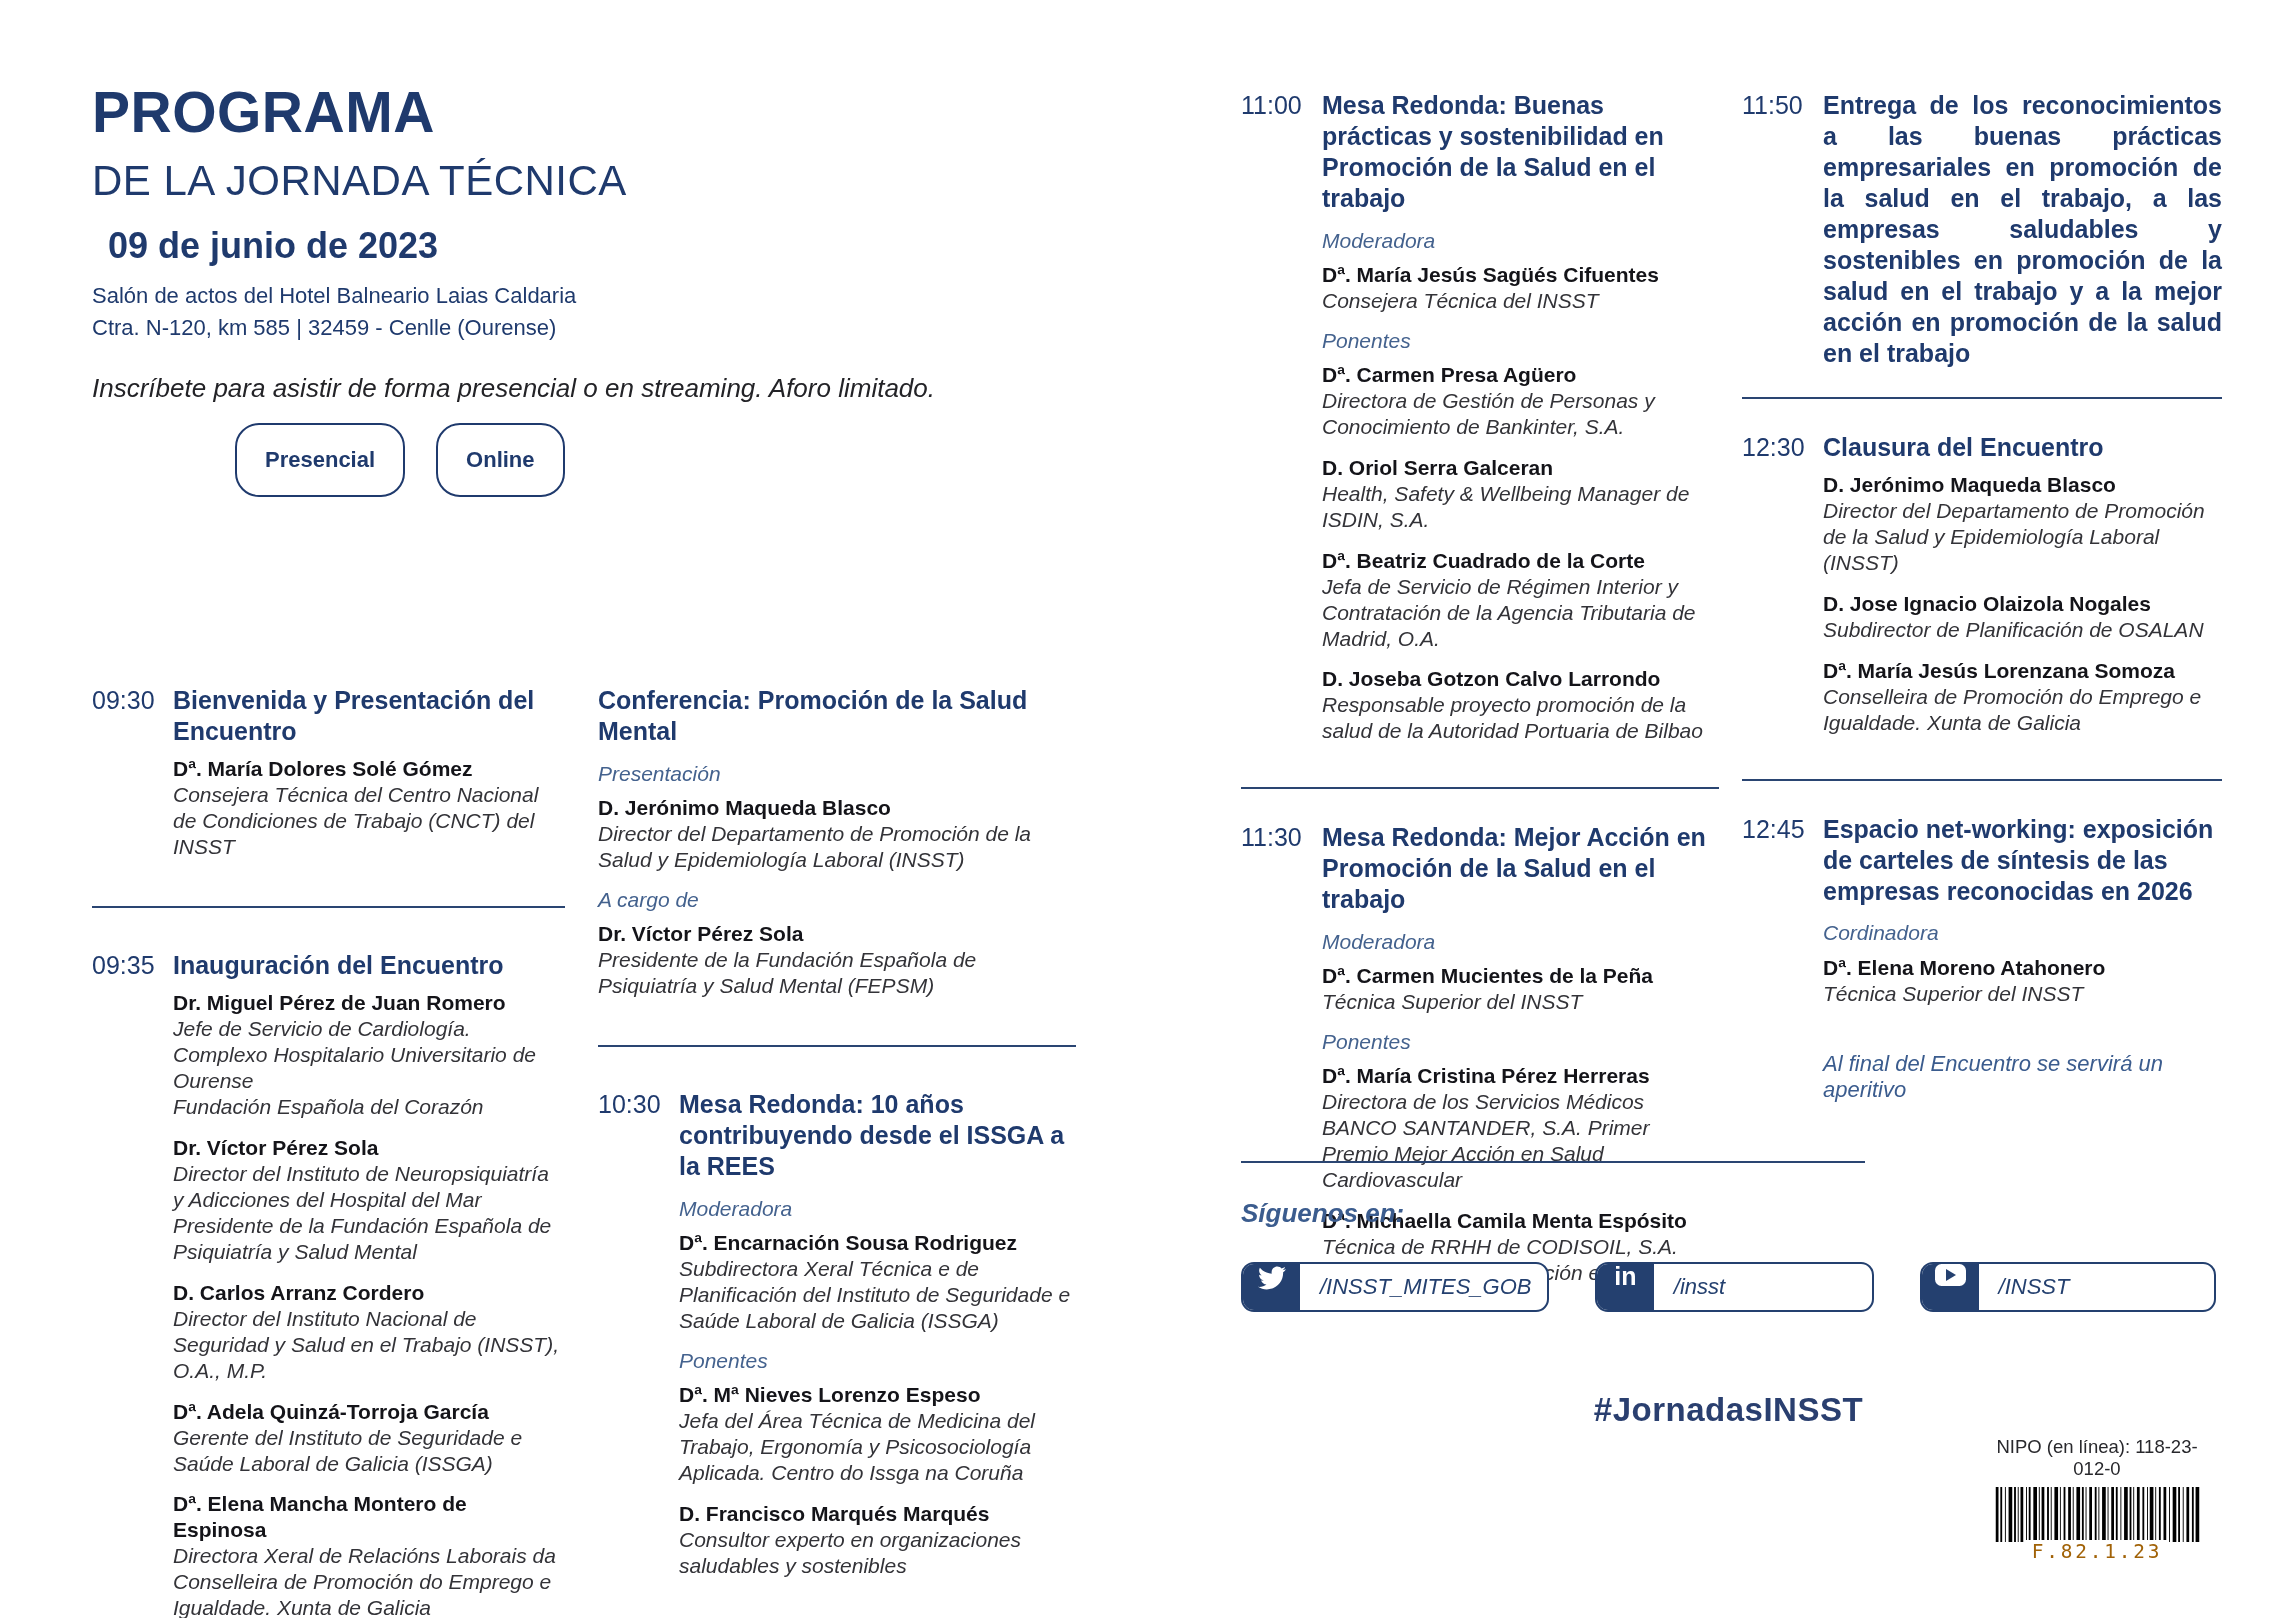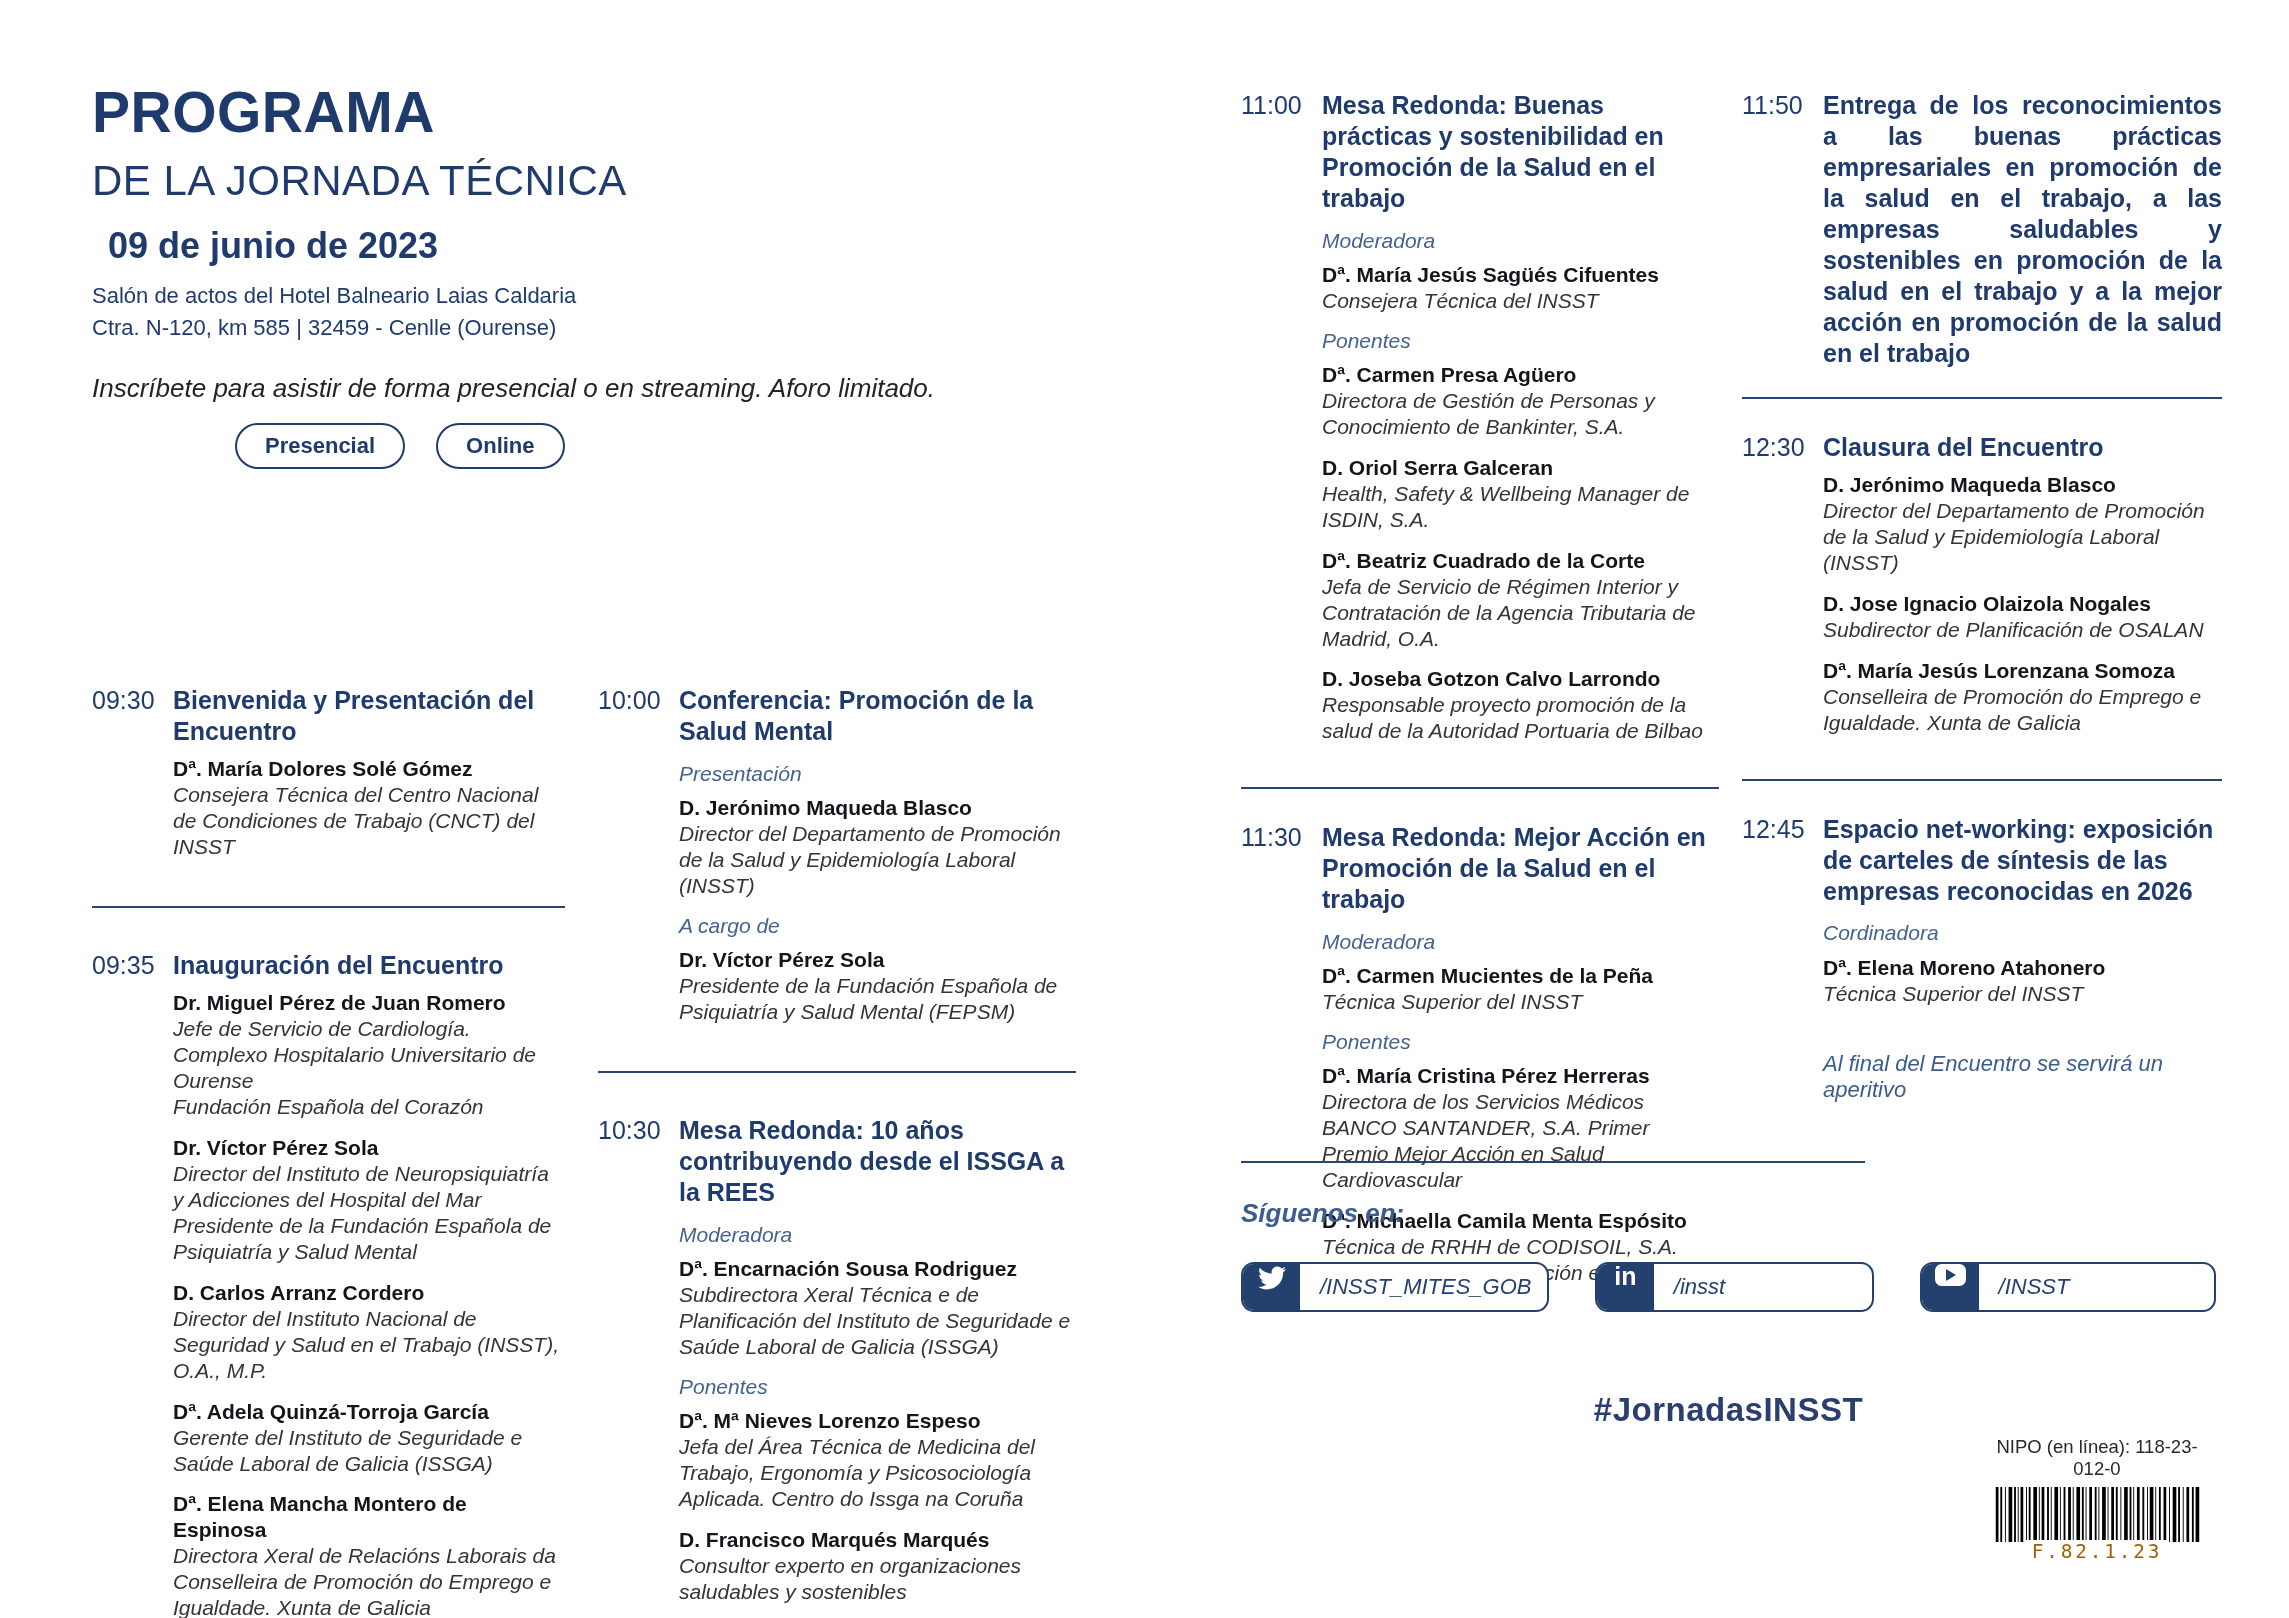--- a/index.html
+++ b/index.html
@@ -7,21 +7,21 @@
        font-family:"Liberation Sans",sans-serif;color:#141419;}
   .abs{position:absolute;}
   
   .h-title{left:92px;top:79px;font-size:57px;font-weight:700;color:#1f3a6d;letter-spacing:0.5px;}
   .h-sub{left:92px;top:157px;font-size:42px;font-weight:400;color:#1f3a6d;letter-spacing:0.5px;}
   .h-date{left:92px;top:225px;font-size:36px;font-weight:700;color:#1f3a6d;margin-left:16px;}
   .h-venue{left:92px;top:280px;font-size:22px;line-height:32px;color:#1f3a6d;}
   .h-note{left:92px;top:373px;font-size:26px;font-style:italic;color:#232327;}
   .btns{left:235px;top:423px;display:flex;gap:31px;}
   .btn{border:2.8px solid #1f3a6d;border-radius:24px;color:#1f3a6d;font-size:22px;
-       font-weight:600;padding:8px 28px;background:#fff;cursor:pointer;
+       font-weight:600;padding:22px 28px;background:#fff;cursor:pointer;
        font-family:"Liberation Sans",sans-serif;}
   
   .col{position:absolute;}
   #col1{left:92px;top:685px;width:473px;}
   #col2{left:598px;top:685px;width:478px;}
   #col3{left:1241px;top:90px;width:478px;}
   #col4{left:1742px;top:90px;width:480px;}
   .sess{display:flex;}
   .t{width:81px;flex:none;font-size:25px;line-height:31px;font-weight:400;color:#1f3a6d;}
   .c{flex:1;min-width:0;}
@@ -114,21 +114,20 @@
       <div class="per">
         <p class="nm">Dª. Elena Mancha Montero de Espinosa</p>
         <p class="rl">Directora Xeral de Relacións Laborais da Conselleira de Promoción do Emprego e Igualdade. Xunta de Galicia</p>
       </div>
     </div>
   </div>
 </div>
 
 <div class="col" id="col2">
   <div class="sess">
-    <div class="t">10:00</div>
     <div class="c">
       <h3 class="ttl">Conferencia: Promoción de la Salud Mental</h3>
       <p class="lbl">Presentación</p>
       <div class="per">
         <p class="nm">D. Jerónimo Maqueda Blasco</p>
         <p class="rl">Director del Departamento de Promoción de la Salud y Epidemiología Laboral (INSST)</p>
       </div>
       <p class="lbl">A cargo de</p>
       <div class="per">
         <p class="nm">Dr. Víctor Pérez Sola</p>

